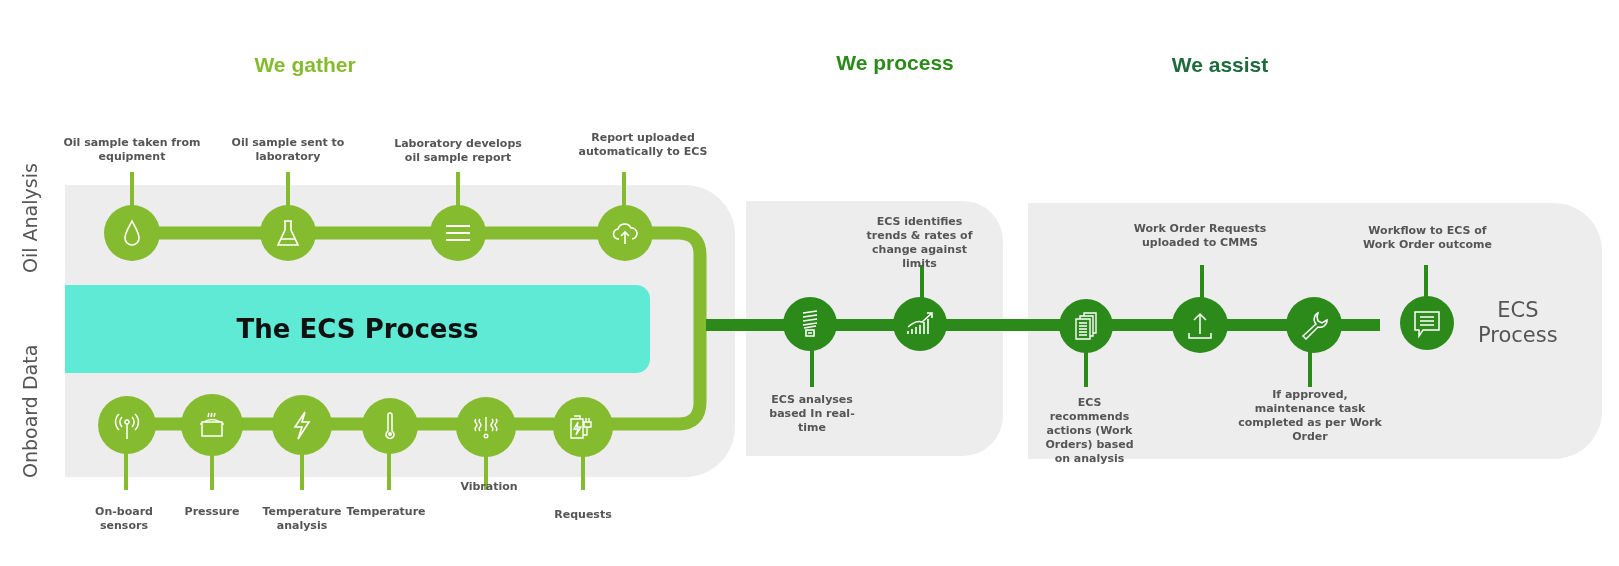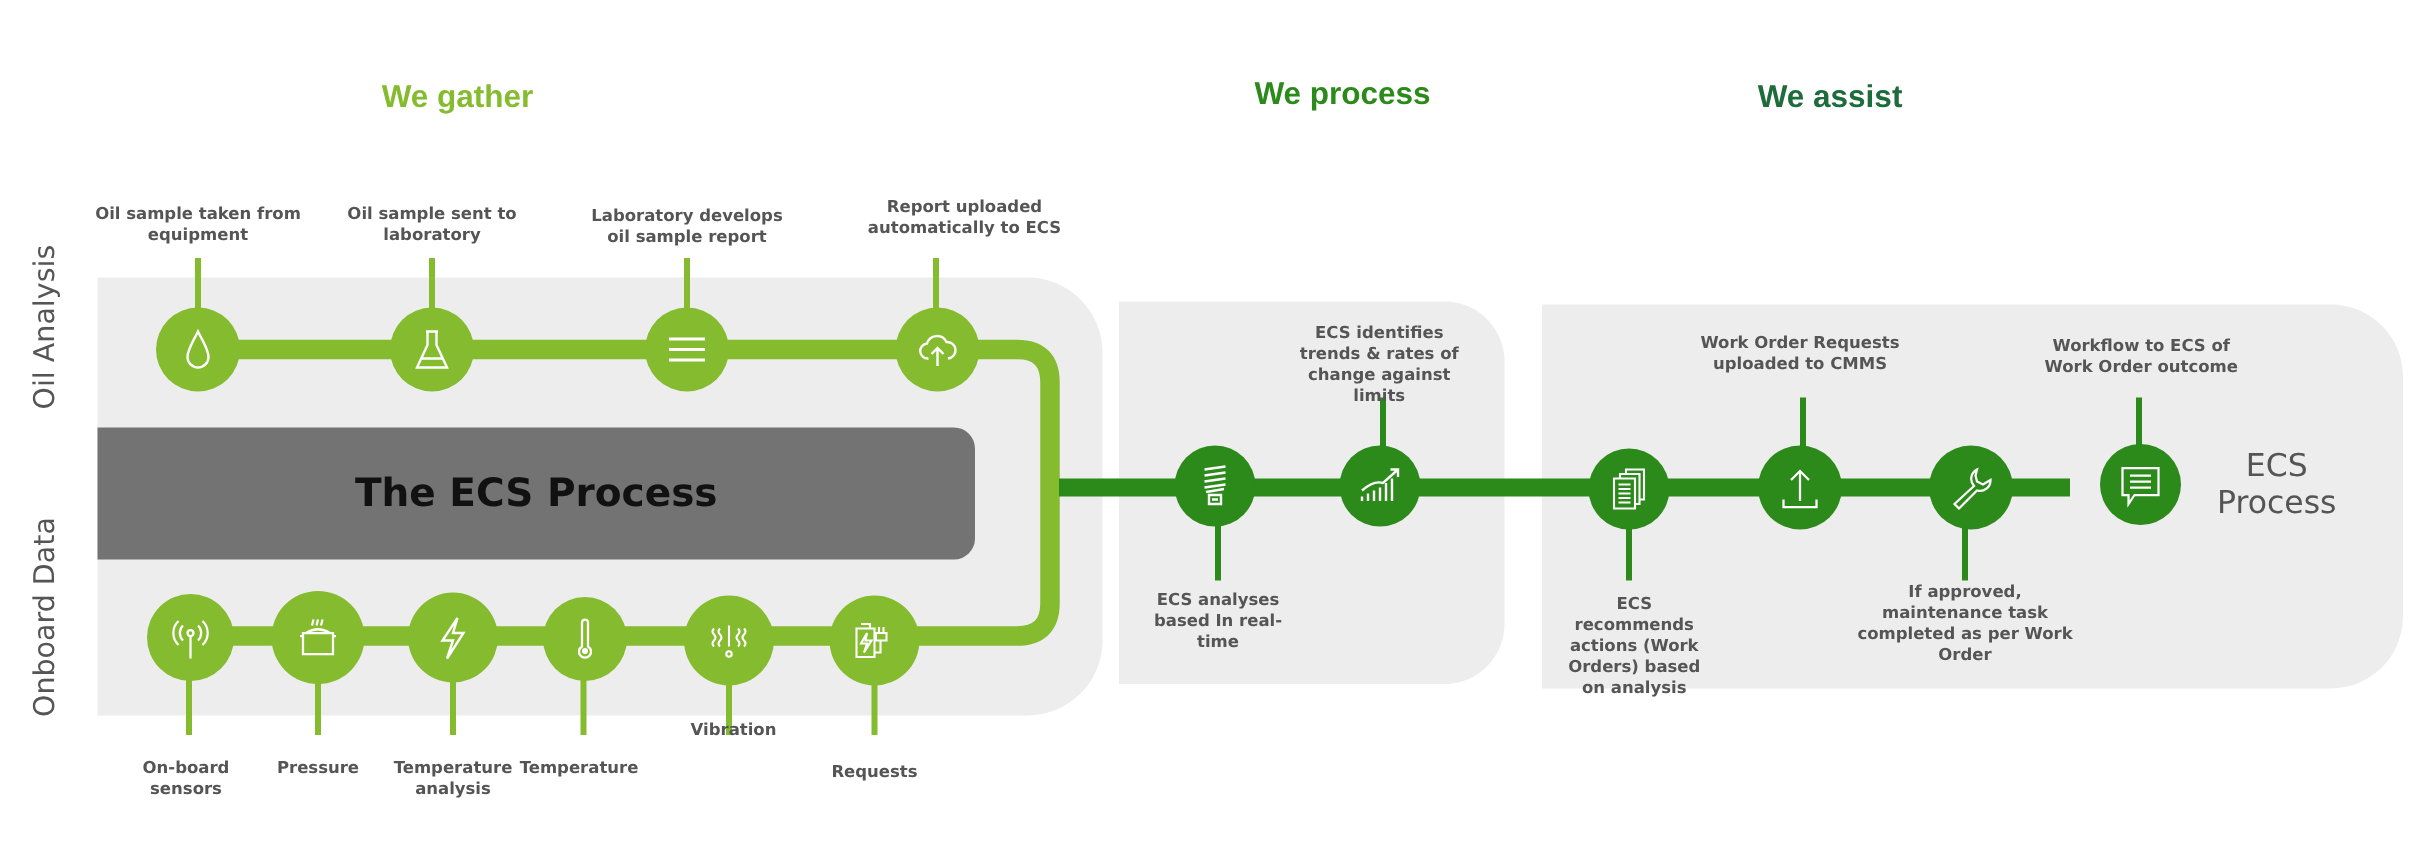--- a/index.html
+++ b/index.html
@@ -5,21 +5,21 @@
   html, body { margin:0; padding:0; background:#ffffff; }
   body { width:1619px; height:566px; position:relative; overflow:hidden; font-family:"DejaVu Sans", sans-serif; }
   .abs { position:absolute; }
   .panel { position:absolute; background:#ededed; }
   .phase { position:absolute; font-family:"Liberation Sans", sans-serif; font-weight:bold; font-size:21px; text-align:center; }
   .lbl { position:absolute; font-size:11px; font-weight:bold; color:#555; text-align:center; line-height:14px; width:160px; }
   .row-title { position:absolute; font-size:19px; color:#555; transform:rotate(-90deg); transform-origin:left top; white-space:nowrap; }
   .node { position:absolute; border-radius:50%; display:flex; align-items:center; justify-content:center; }
   .node svg { width:32px; height:32px; }
   .stem { position:absolute; width:4px; }
-  #title-box { position:absolute; left:65px; top:285px; width:585px; height:88px; background:#737373; border-radius:0 14px 14px 0; display:flex; align-items:center; justify-content:center; }
+  #title-box { position:absolute; left:65px; top:285px; width:585px; height:88px; background:#5eead4; border-radius:0 14px 14px 0; display:flex; align-items:center; justify-content:center; }
   #title-box span { font-size:26px; font-weight:bold; color:#111; }
   #workflow { position:absolute; left:1478px; top:298px; font-size:21px; color:#555; text-align:center; line-height:25px; }
 </style>
 </head>
 <body>
 
 <div class="phase" style="left:205px;top:53px;width:200px;color:#85bb2f;">We gather</div>
 <div class="phase" style="left:795px;top:51px;width:200px;color:#2b8a1a;">We process</div>
 <div class="phase" style="left:1120px;top:53px;width:200px;color:#1e6b3c;">We assist</div>
 

